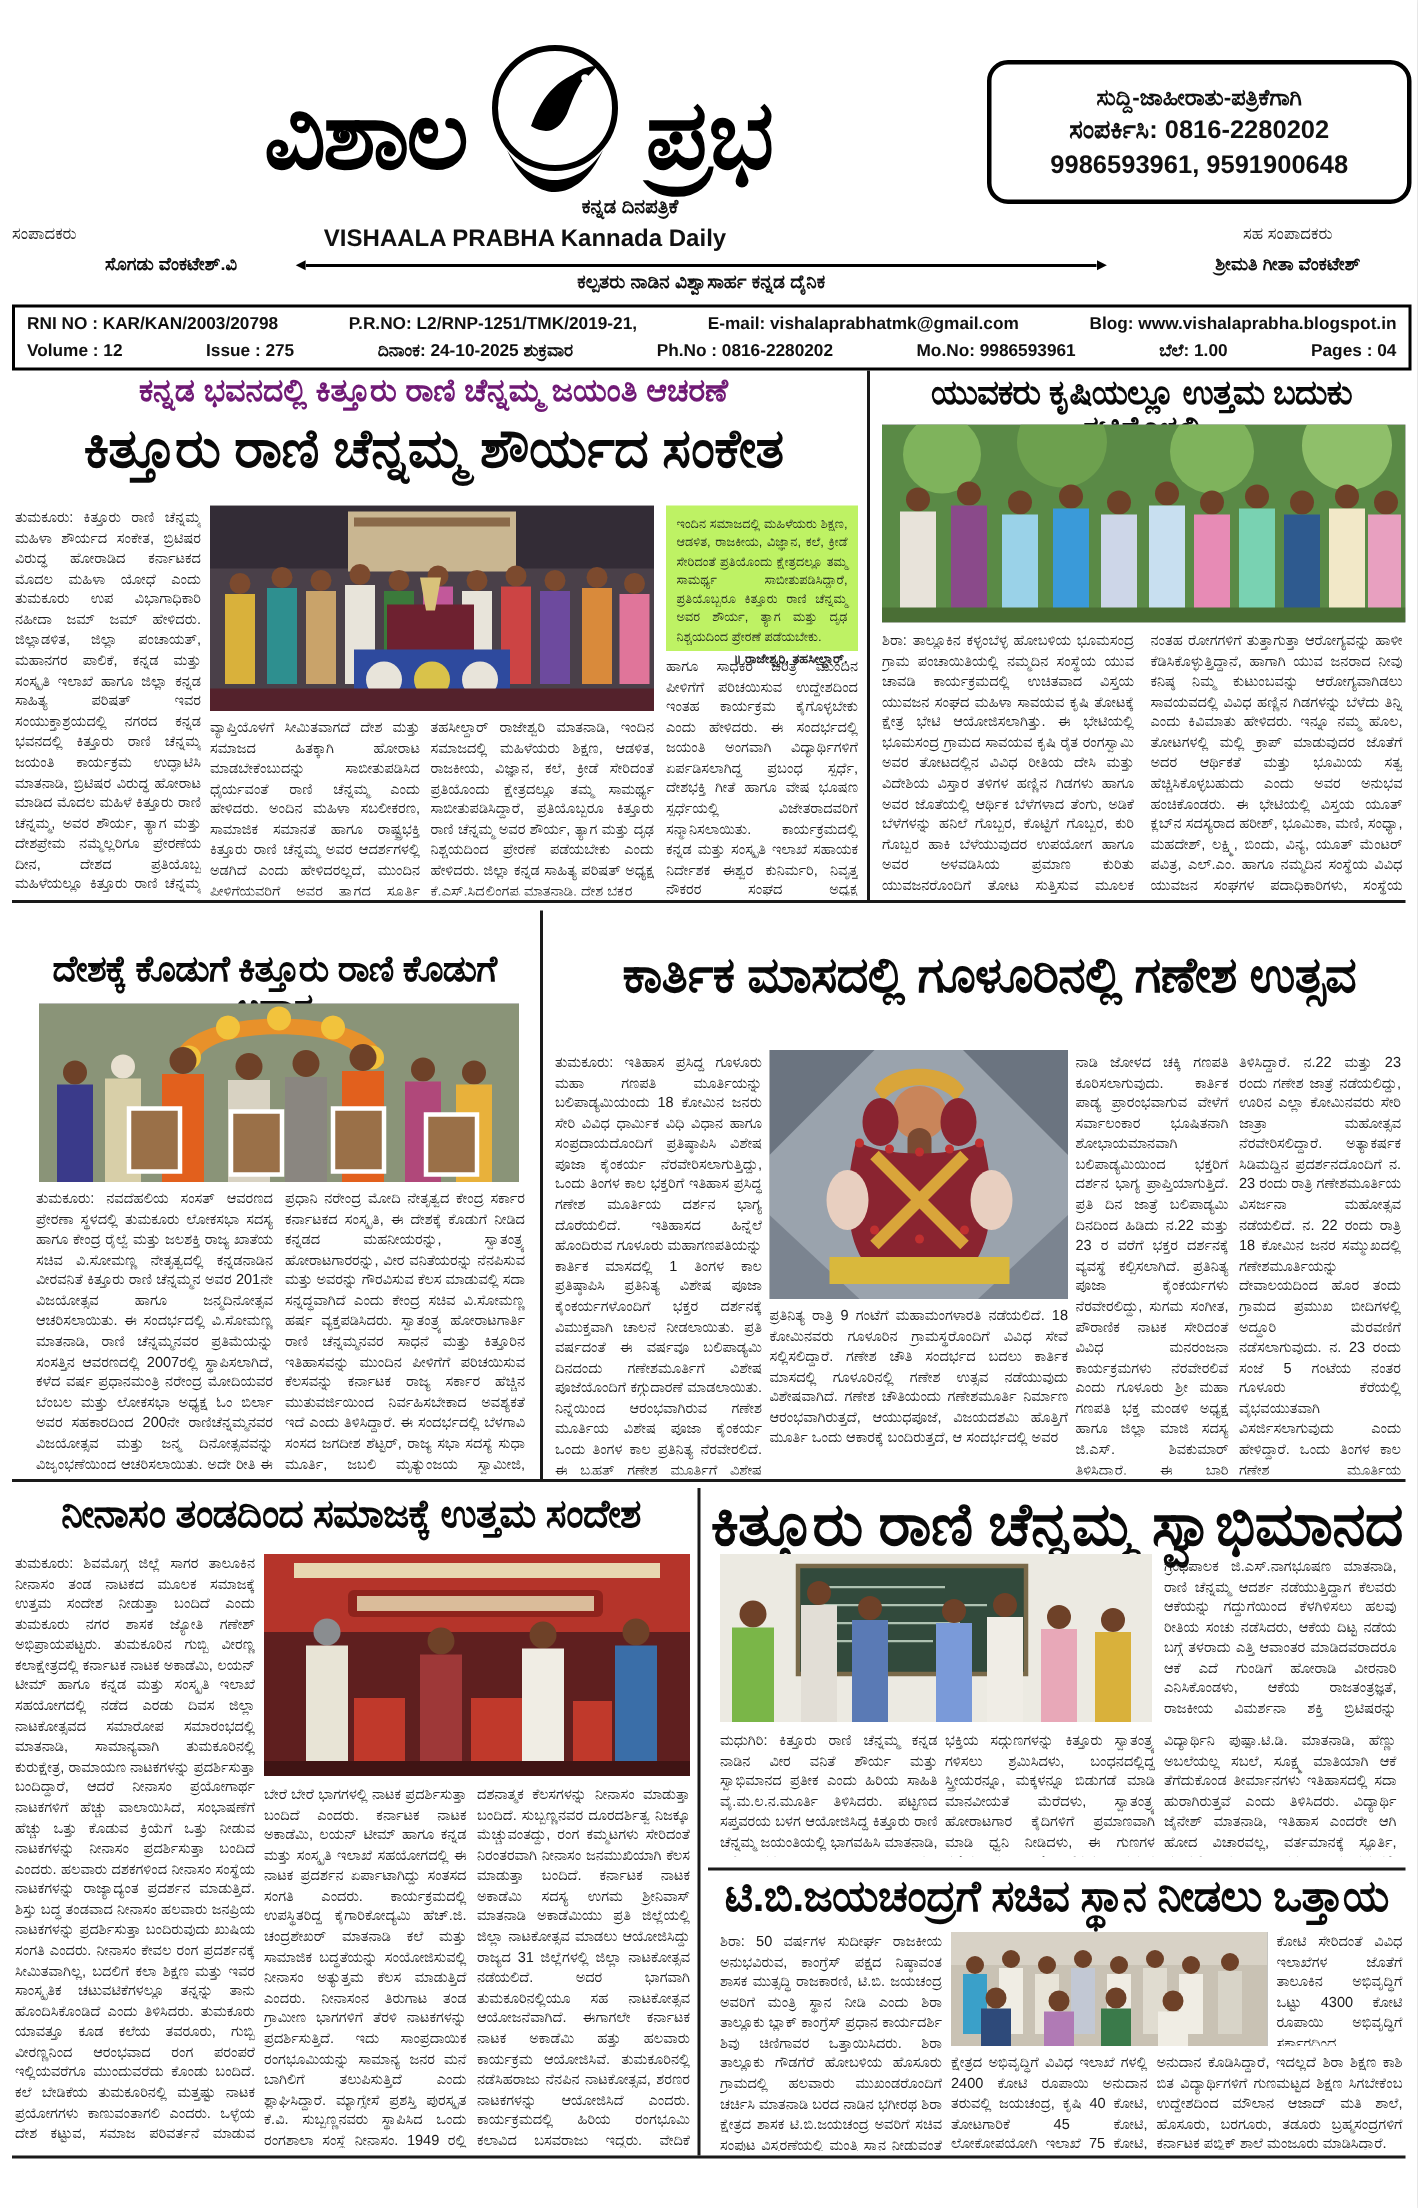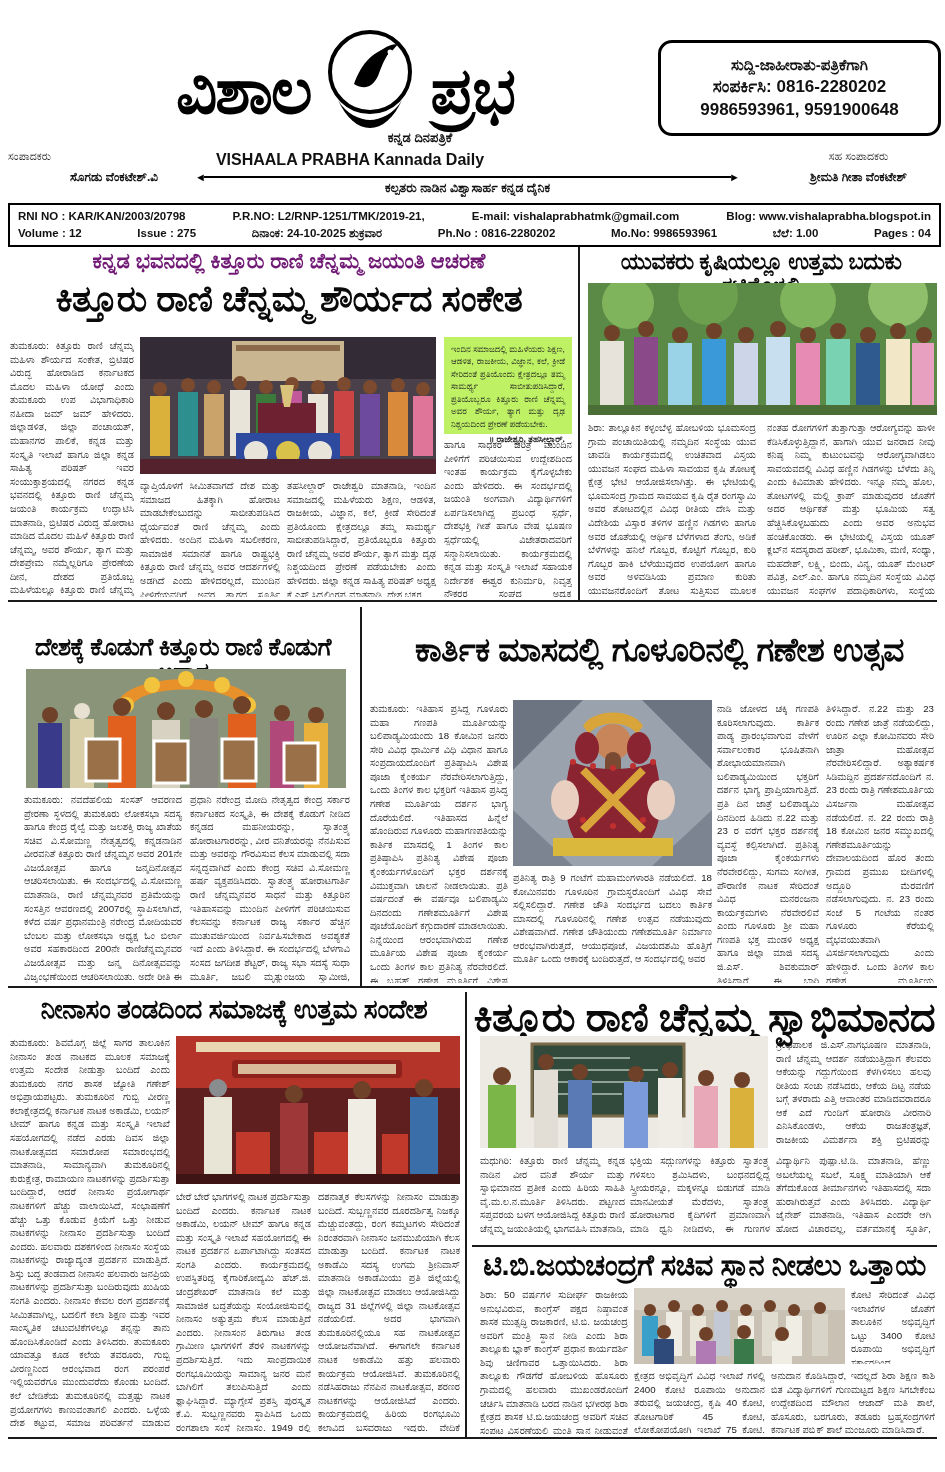--- a/index.html
+++ b/index.html
@@ -382,19 +382,19 @@
         <circle cx="72" cy="46" r="7" fill="#6e4128"></circle>
           <rect x="62" y="53" width="20" height="23" fill="#b07ab5"></rect>
         <circle cx="110" cy="44" r="7" fill="#6e4128"></circle>
           <rect x="100" y="51" width="20" height="25" fill="#3a7a4a"></rect>
         <circle cx="148" cy="46" r="7" fill="#6e4128"></circle>
           <rect x="138" y="53" width="20" height="23" fill="#f0ede4"></rect>
       </g>
     </svg>
   </div>
 
-  <div class="abs body-col" style="left:851px;top:1288px;width:84px;height:76px;">ಕೋಟಿ ಸೇರಿದಂತೆ ವಿವಿಧ ಇಲಾಖೆಗಳ ಜೊತೆಗೆ ತಾಲೂಕಿನ ಅಭಿವೃದ್ಧಿಗೆ ಒಟ್ಟು 3400 ಕೋಟಿ ರೂಪಾಯಿ ಅಭಿವೃದ್ಧಿಗೆ ಸರ್ಕಾರದಿಂದ</div>
+  <div class="abs body-col" style="left:851px;top:1288px;width:84px;height:76px;">ಕೋಟಿ ಸೇರಿದಂತೆ ವಿವಿಧ ಇಲಾಖೆಗಳ ಜೊತೆಗೆ ತಾಲೂಕಿನ ಅಭಿವೃದ್ಧಿಗೆ ಒಟ್ಟು 4300 ಕೋಟಿ ರೂಪಾಯಿ ಅಭಿವೃದ್ಧಿಗೆ ಸರ್ಕಾರದಿಂದ</div>
   <div class="abs body-col" style="left:634px;top:1369px;width:131px;height:64px;">ಕ್ಷೇತ್ರದ ಅಭಿವೃದ್ಧಿಗೆ ವಿವಿಧ ಇಲಾಖೆ ಗಳಲ್ಲಿ 2400 ಕೋಟಿ ರೂಪಾಯಿ ಅನುದಾನ ತರುವಲ್ಲಿ ಜಯಚಂದ್ರ, ಕೃಷಿ 40 ಕೋಟಿ, ತೋಟಗಾರಿಕೆ 45 ಕೋಟಿ, ಲೋಕೋಪಯೋಗಿ ಇಲಾಖೆ 75 ಕೋಟಿ, ಸಣ್ಣ ನೀರಾವರಿ 60 ಕೋಟಿ, ಪಿಳರ್ಡಿ 70 ಕೋಟಿ, ಹಾಲು ಪಾಲನೆ 40 ಕೋಟಿ, ಶಿರಾ ನಗರಸಭೆ 70</div>
   <div class="abs body-col" style="left:771px;top:1369px;width:164px;height:64px;">ಅನುದಾನ ಕೊಡಿಸಿದ್ದಾರೆ, ಇದಲ್ಲದೆ ಶಿರಾ ಶಿಕ್ಷಣ ಕಾಶಿ ಬಿತ ವಿದ್ಯಾರ್ಥಿಗಳಿಗೆ ಗುಣಮಟ್ಟದ ಶಿಕ್ಷಣ ಸಿಗಬೇಕೆಂಬ ಉದ್ದೇಶದಿಂದ ಮೌಲಾನ ಆಜಾದ್ ಮತಿ ಶಾಲೆ, ಹೊಸೂರು, ಬರಗೂರು, ತಡೂರು ಬ್ರಹ್ಮಸಂದ್ರಗಳಿಗೆ ಕರ್ನಾಟಕ ಪಬ್ಲಿಕ್ ಶಾಲೆ ಮಂಜೂರು ಮಾಡಿಸಿದ್ದಾರೆ.</div>
 
   <div class="rule-h" style="left:8px;top:1437px;width:929px;"></div>
 
 </div>
 
 </body></html>

